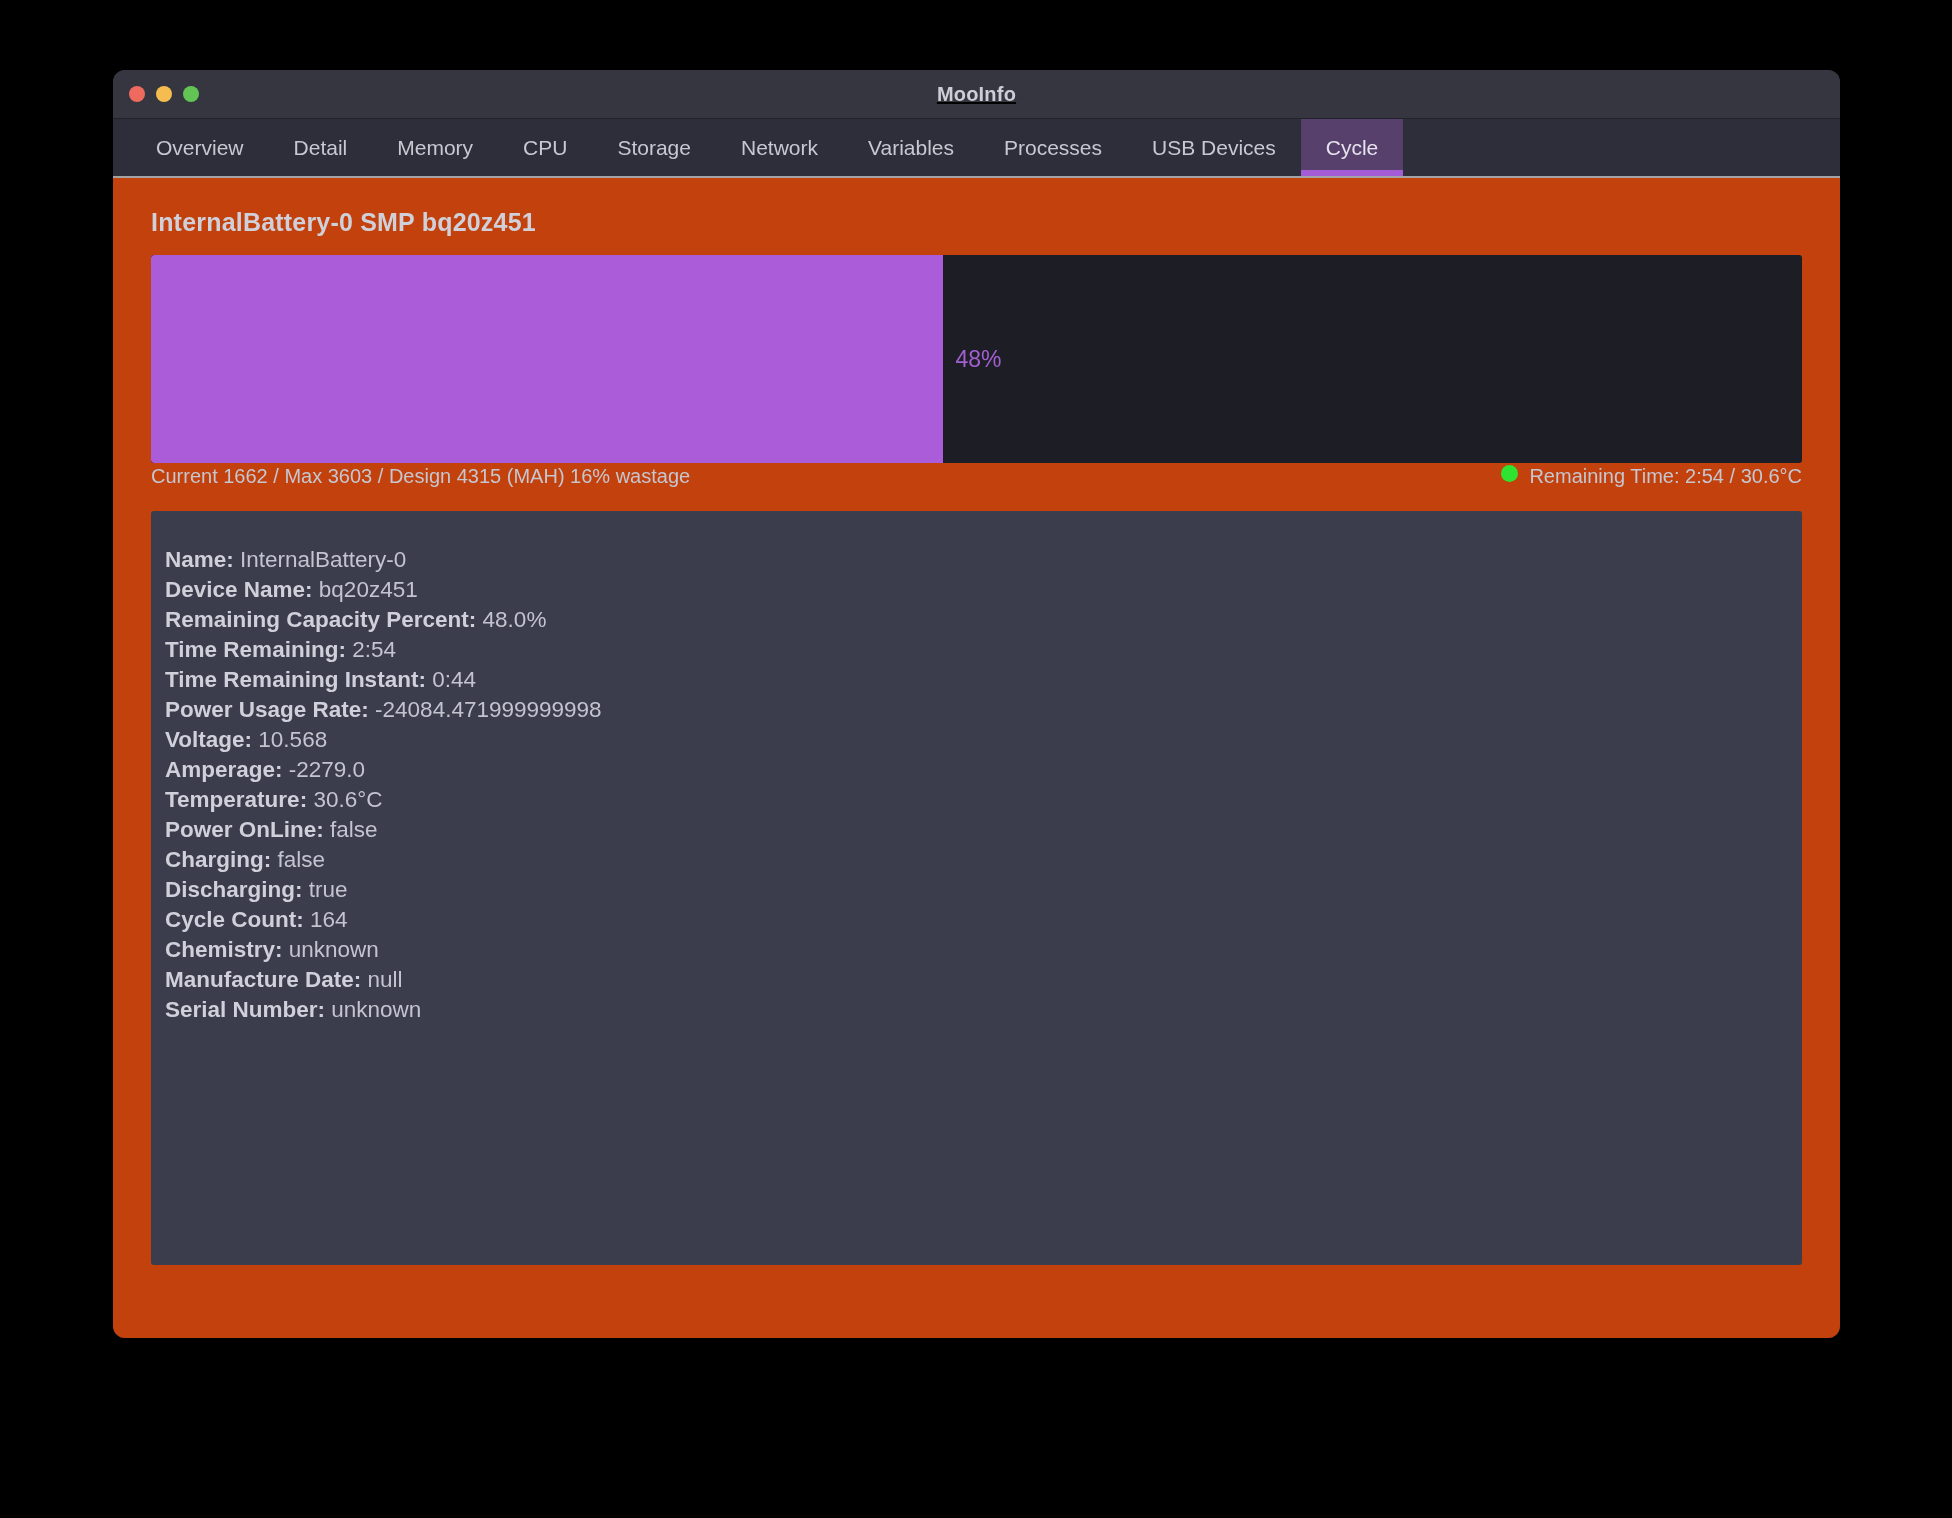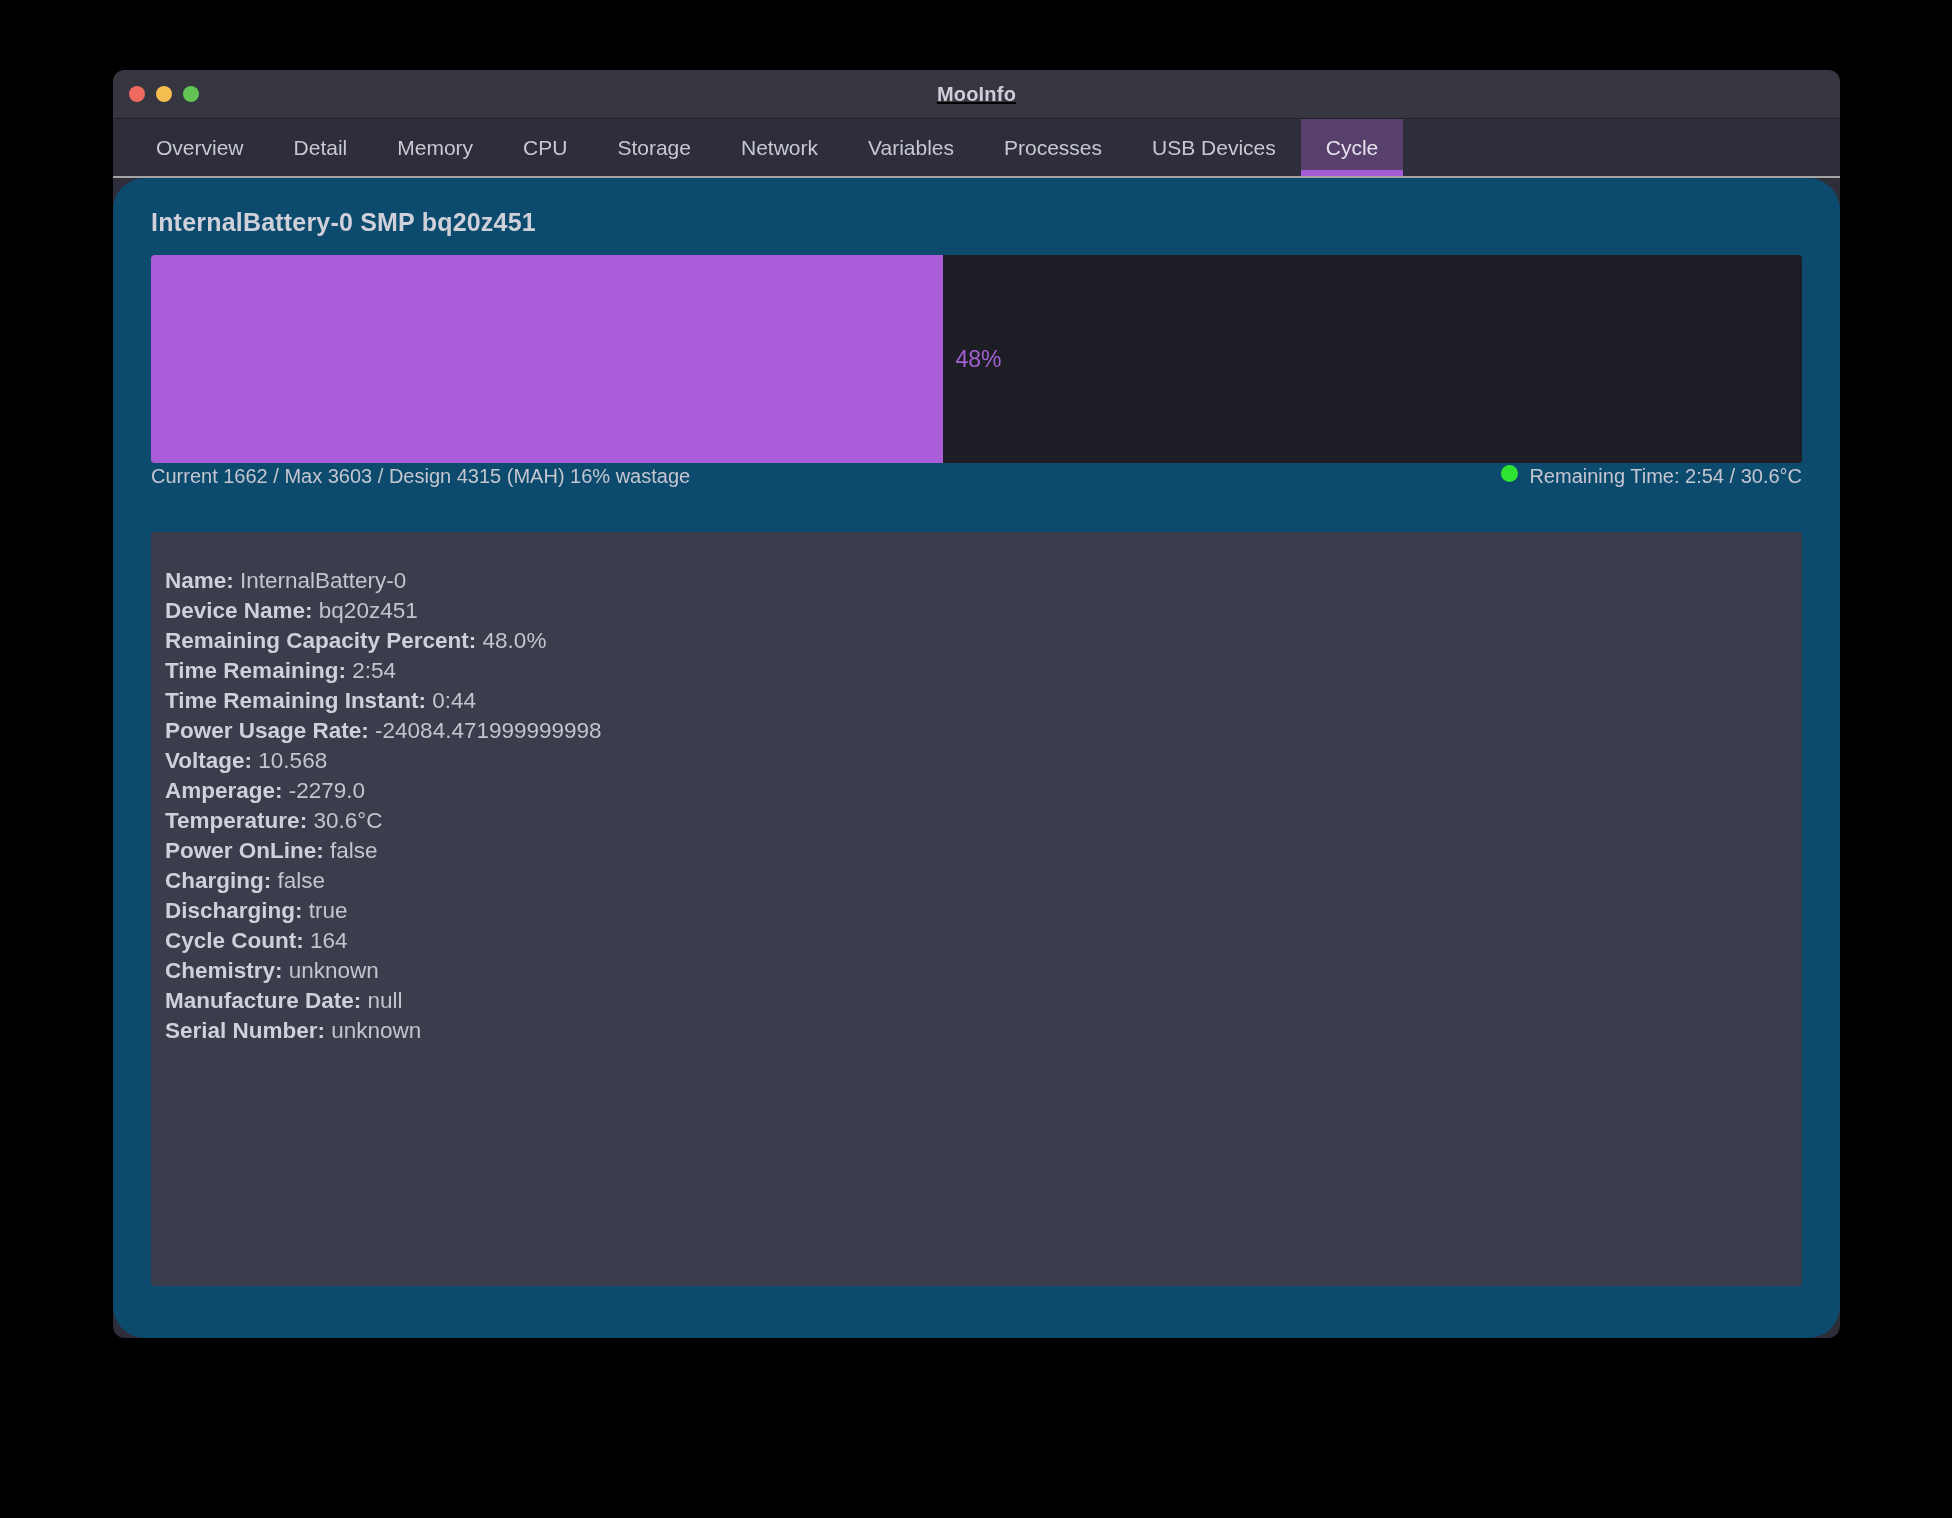--- a/index.html
+++ b/index.html
@@ -107,26 +107,25 @@
     content: "";
     position: absolute;
     left: 0; right: 0; bottom: 0;
     height: 6px;
     background: #a35cd6;
   }
 
   
   #content {
     flex: 1 1 auto;
-    background: #0c4a6e;
+    background: #c2410c;
     padding: 0 38px;
     box-sizing: border-box;
     position: relative;
     overflow: hidden;
-    border-radius: 32px;
   }
 
   #battery-title {
     font-size: 25px;
     font-weight: bold;
     color: #cfd0d9;
     padding-top: 30px;
     padding-bottom: 18px;
     letter-spacing: 0.2px;
   }
@@ -173,21 +172,21 @@
     width: 17px;
     height: 17px;
     border-radius: 50%;
     background: #2fe430;
     display: inline-block;
     flex: 0 0 17px;
   }
 
   
   #detail-panel {
-    margin-top: 44px;
+    margin-top: 23px;
     background: #3b3c4c;
     border-radius: 3px;
     height: 754px;
     box-sizing: border-box;
     padding: 34px 14px 0 14px;
     overflow: hidden;
   }
   .detail-row {
     font-size: 22.5px;
     line-height: 30px;

